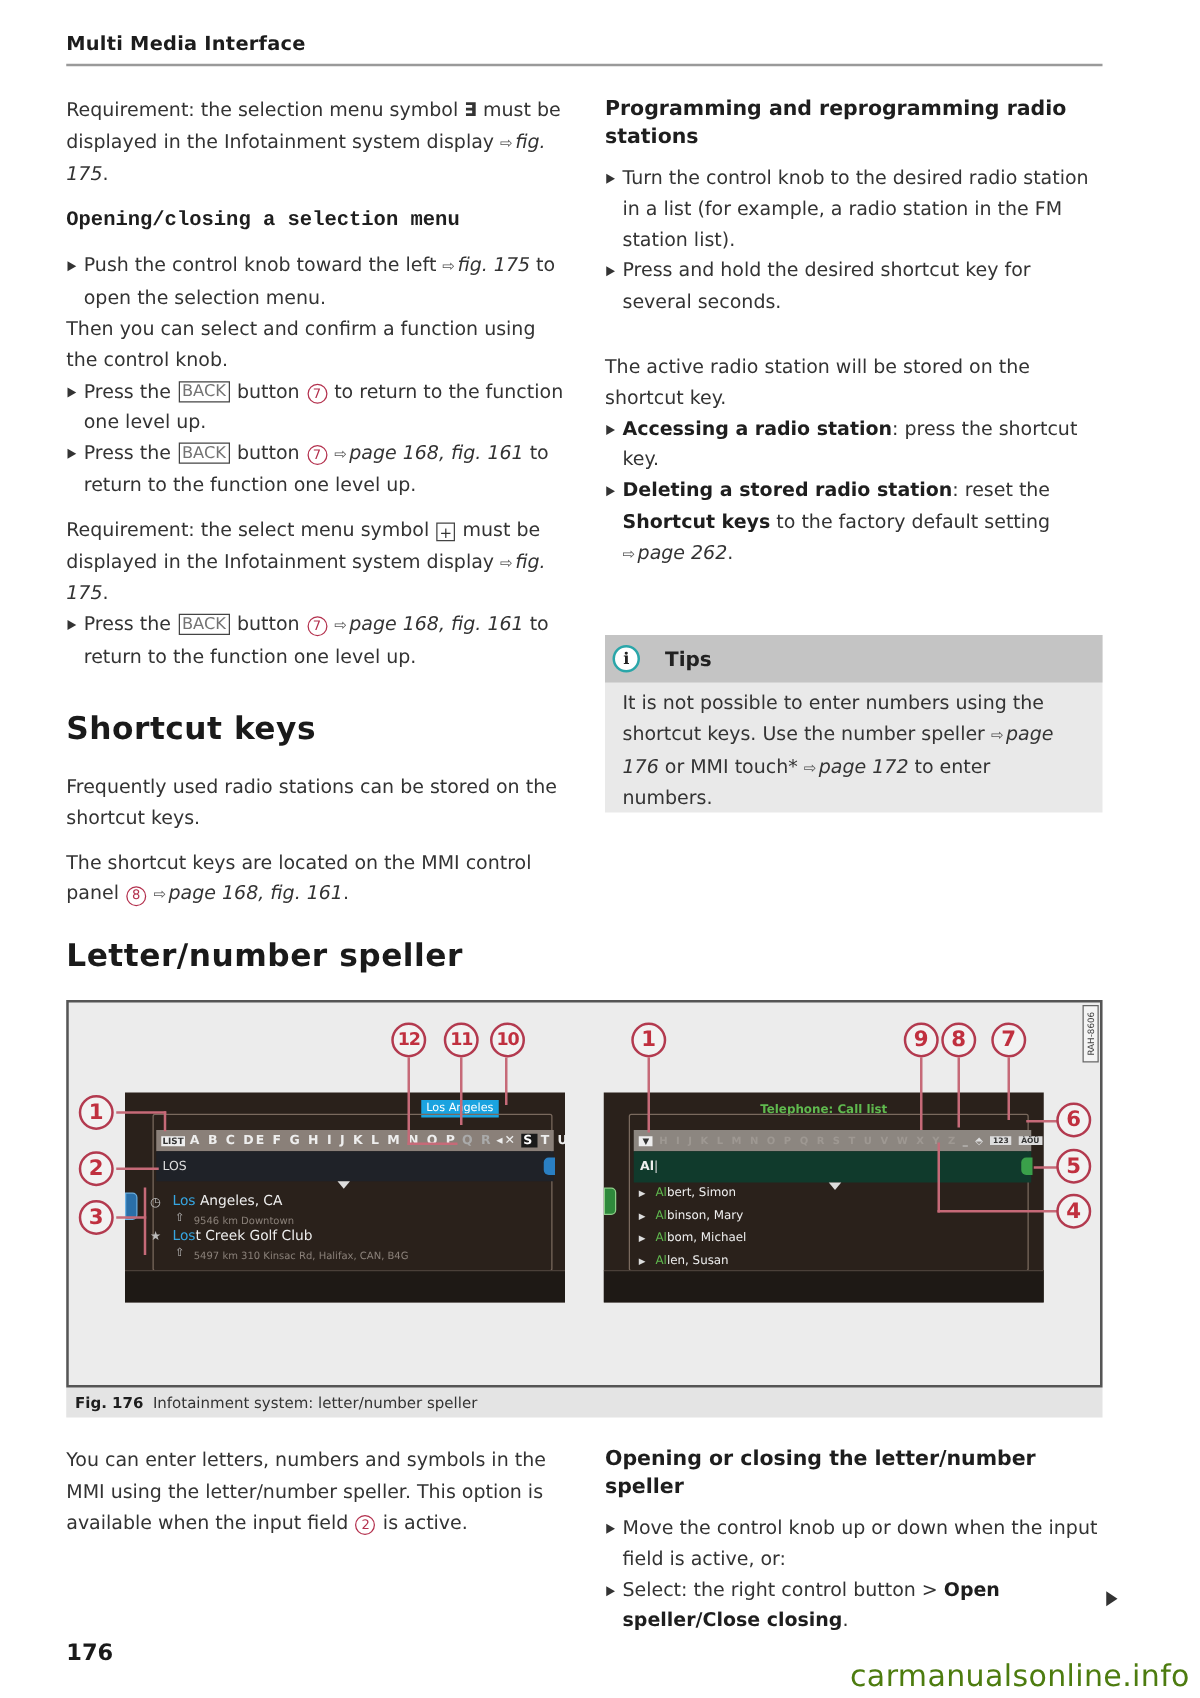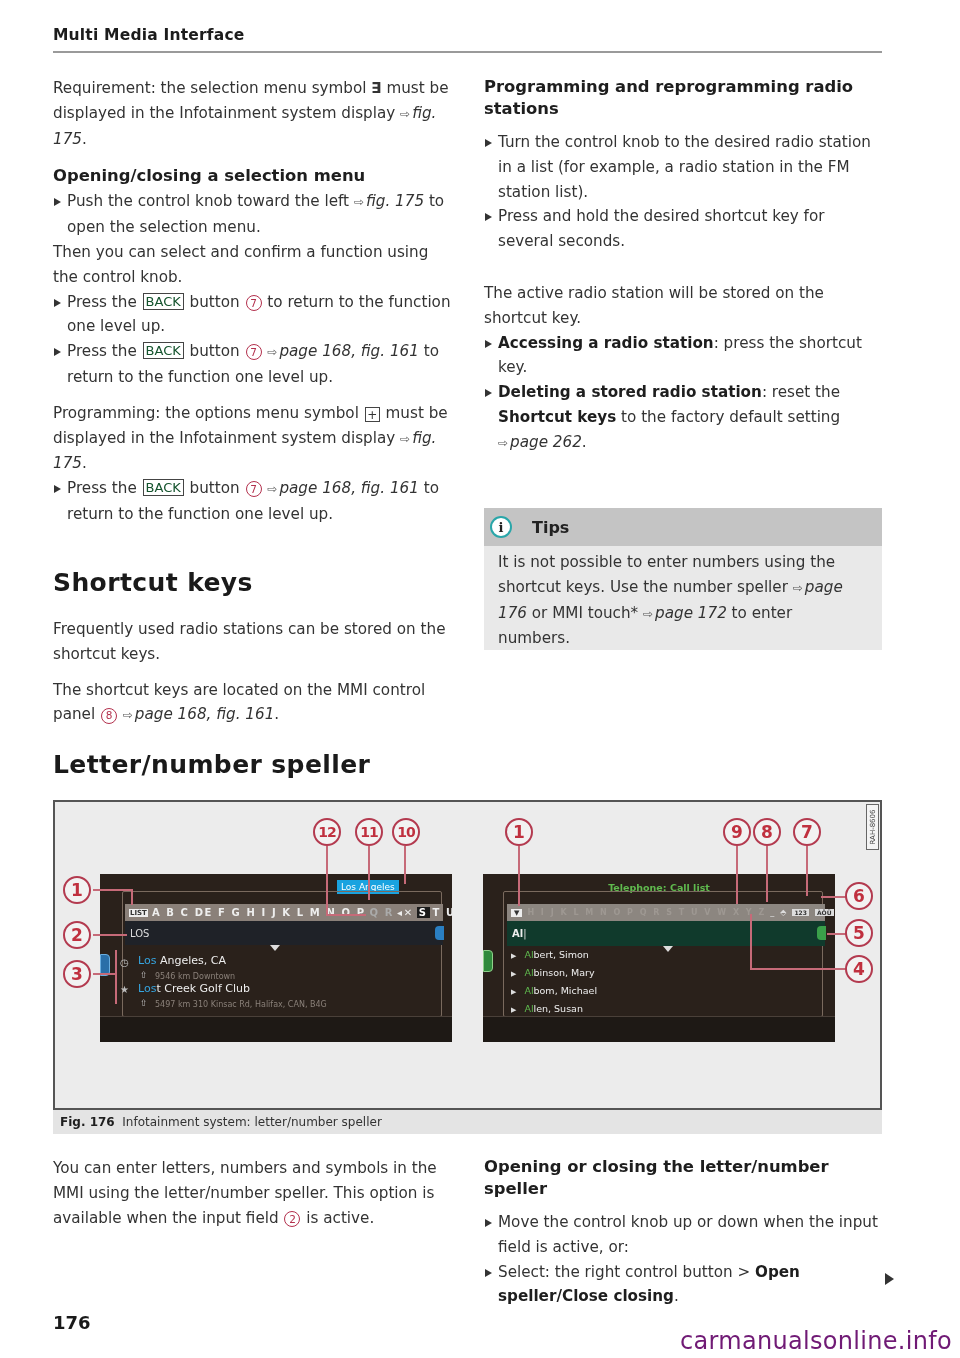--- a/index.html
+++ b/index.html
@@ -13,21 +13,21 @@
   .col-left { left: 53px; width: 400px; }
   .col-right { left: 484px; width: 400px; }
 
   p.para { margin: 0 0 11px 0; }
   .bullet { position: relative; padding-left: 14px; }
   .bullet::before { content: ""; position: absolute; left: 1px; top: 9px; border-left: 7px solid #333; border-top: 4px solid transparent; border-bottom: 4px solid transparent; }
   .h3 { font-weight: bold; font-size: 16.4px; color: #1e1e1e; line-height: 22px; }
   .h2 { font-family: "DejaVu Sans", sans-serif; font-weight: bold; font-size: 25px; color: #1a1a1a; letter-spacing: 0.4px; }
   .ref { font-style: italic; }
   .arrow { font-style: normal; font-size: 12px; color: #555; margin-right: 2px; }
-  .keycap { display: inline-block; border: 1px solid #444; font-size: 13px; line-height: 15px; padding: 0 2px; margin: 0 1px; color: #14532d; vertical-align: 1px; }
+  .keycap { display: inline-block; border: 1px solid #444; font-size: 13px; line-height: 15px; padding: 0 2px; margin: 0 1px; color: #737373; vertical-align: 1px; }
   .num-circle { display: inline-flex; align-items: center; justify-content: center; width: 16px; height: 16px; border: 1.4px solid #b3304d; border-radius: 50%; font-size: 10.5px; color: #b3304d; font-style: normal; vertical-align: 0px; margin: 0 1px; line-height: 1; }
   .sym-box { display: inline-flex; align-items: center; justify-content: center; width: 15px; height: 15px; border: 1.2px solid #444; font-size: 12px; line-height: 1; vertical-align: -1px; margin: 0 1px; }
   .sym-menu { font-weight: bold; font-size: 15px; }
   b { color: #1e1e1e; }
 
   
   .tips { position: absolute; left: 484px; top: 508px; width: 398px; height: 142px; background: #e9e9e9; }
   .tips-head { height: 38px; background: #c4c4c4; display: flex; align-items: center; padding-left: 6px; }
   .tips-icon { width: 22px; height: 22px; border-radius: 50%; border: 2.5px solid #2aa6a9; background: #fff; display: flex; align-items: center; justify-content: center; font-family: "DejaVu Serif", serif; font-weight: bold; font-size: 13px; color: #222; }
   .tips-title { margin-left: 20px; font-weight: bold; font-size: 16px; color: #222; }
@@ -70,45 +70,45 @@
   .tel-item .tri { font-size: 7px; margin-right: 8px; color: #ddd; }
   .tel-item .hl-green { color: #5fb94e; }
 
   
   .callout { position: absolute; width: 28px; height: 28px; border-radius: 50%; border: 2px solid #b33a4f; background: #f2f2f2; display: flex; align-items: center; justify-content: center; font-family: "DejaVu Sans", sans-serif; font-weight: bold; font-size: 17px; color: #c0303f; }
   .callout.small { font-size: 14px; letter-spacing: -1px; }
   .line { position: absolute; background: #c66a78; }
 
   .page-number { position: absolute; left: 53px; top: 1312px; font-weight: bold; font-size: 18px; color: #1a1a1a; }
   .continue-arrow { position: absolute; left: 885px; top: 1273px; width: 0; height: 0; border-left: 9px solid #333; border-top: 6px solid transparent; border-bottom: 6px solid transparent; }
-  .watermark { position: absolute; left: 680px; top: 1327px; font-size: 24px; color: #701a75; letter-spacing: 0.3px; }
+  .watermark { position: absolute; left: 680px; top: 1327px; font-size: 24px; color: #4d7c0f; letter-spacing: 0.3px; }
 </style>
 </head>
 <body>
 
 <div class="running-header">Multi Media Interface</div>
 <div class="header-rule"></div>
 
 <div class="col col-left" style="top:76px;">
   <p class="para">
     <span>Requirement: the selection menu symbol </span><span class="sym-menu">∃</span><span> must be displayed in the Infotainment system display </span><span class="ref"><span class="arrow">⇨</span><span>fig. 175</span></span><span>.</span>
   </p>
-  <div class="h3" style="margin:14px 0 2px 0;">Opening/closing a selection menu</div>
+  <div class="h3" style="margin:14px 0 13px 0;font-family:Liberation Mono, monospace;">Opening/closing a selection menu</div>
   <div class="bullet" style="">
     <span>Push the control knob toward the left </span><span class="ref"><span class="arrow">⇨</span><span>fig. 175</span></span><span> to open the selection menu.</span>
   </div>
   <div>Then you can select and confirm a function using the control knob.</div>
   <div class="bullet">
     <span>Press the </span><span class="keycap">BACK</span><span> button </span><span class="num-circle">7</span><span> to return to the function one level up.</span>
   </div>
   <div class="bullet" style="margin-bottom:11px;">
     <span>Press the </span><span class="keycap">BACK</span><span> button </span><span class="num-circle">7</span> <span class="ref"><span class="arrow">⇨</span><span>page 168, fig. 161</span></span><span> to return to the function one level up.</span>
   </div>
   <div>
-    <span>Programming: the options menu symbol </span><span class="sym-box">+</span><span> must be displayed in the Infotainment system display </span><span class="ref"><span class="arrow">⇨</span><span>fig. 175</span></span><span>.</span>
+    <span>Requirement: the select menu symbol </span><span class="sym-box">+</span><span> must be displayed in the Infotainment system display </span><span class="ref"><span class="arrow">⇨</span><span>fig. 175</span></span><span>.</span>
   </div>
   <div class="bullet">
     <span>Press the </span><span class="keycap">BACK</span><span> button </span><span class="num-circle">7</span> <span class="ref"><span class="arrow">⇨</span><span>page 168, fig. 161</span></span><span> to return to the function one level up.</span>
   </div>
 </div>
 
 <div class="h2" style="position:absolute; left:53px; top:568px;">Shortcut keys</div>
 <div class="col col-left" style="top:617px;">
   <p class="para">Frequently used radio stations can be stored on the shortcut keys.</p>
   <p class="para">

